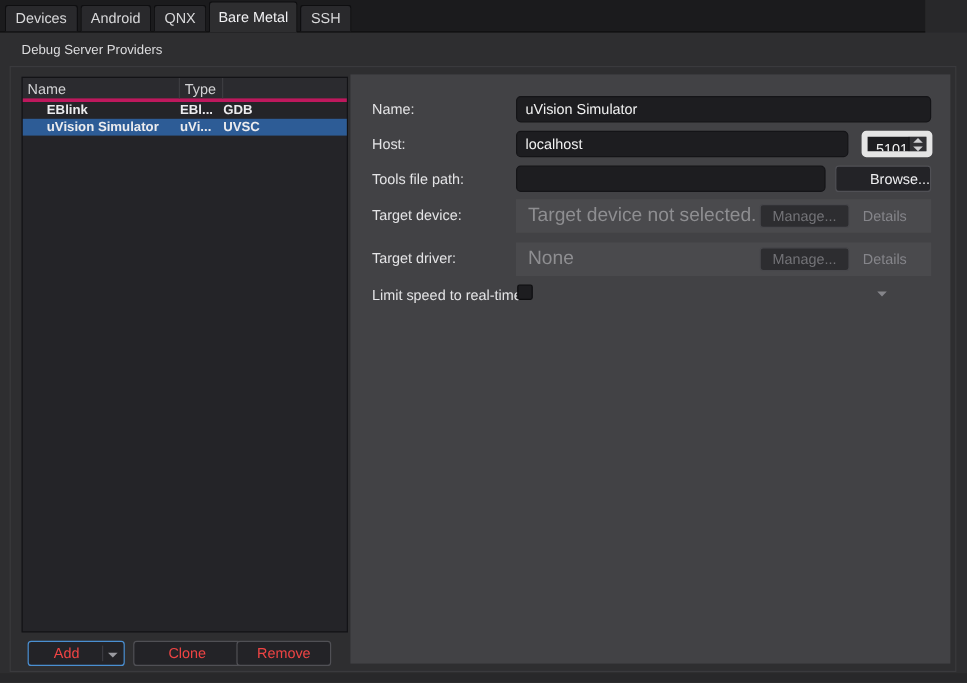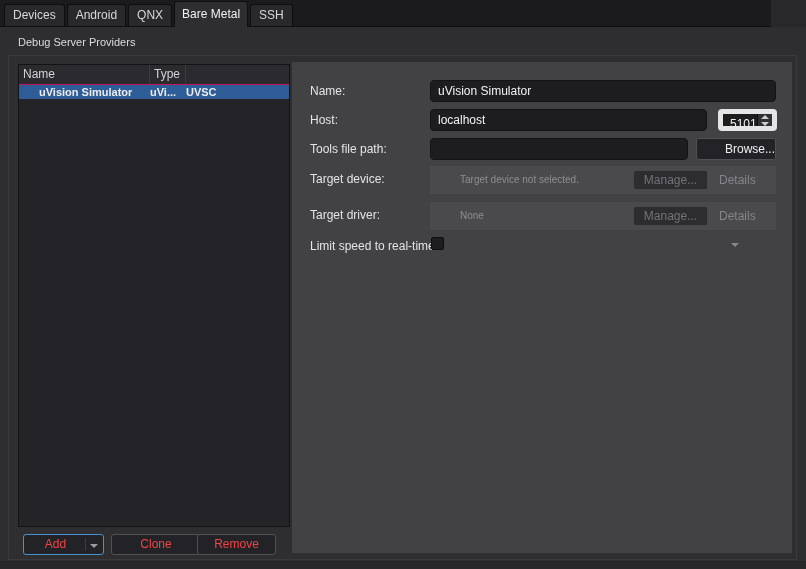--- a/index.html
+++ b/index.html
@@ -35,21 +35,21 @@
   .groupbox {
     position:absolute; left:8px; top:55px; width:789px; height:505px;
     border:1px solid #3a3a3d; background:transparent;
   }
 
   
   .tree {
     position:absolute; left:18px; top:64px; width:272px; height:463px;
     background:#242428; border:1px solid #131316;
   }
-  .tree-header { display:flex; height:20px; background:#2b2b2f; border-bottom:1px solid #be185d; }
+  .tree-header { display:flex; height:20px; background:#2b2b2f; border-bottom:3px solid #be185d; }
   .th {
     font-size:12px; color:#d2d2d4; padding:2px 0 0 4px;
     border-right:1px solid #3c3c40; overflow:hidden; white-space:nowrap;
   }
   .th-name { width:131px; }
   .th-type { width:36px; }
   .th-engine { flex:1; border-right:none; }
   .tr { display:flex; height:14px; line-height:14px; font-size:11px; font-weight:bold; color:#ececee; cursor:default; }
   .tr.selected { background:#2d5c96; }
   .td { overflow:hidden; white-space:nowrap; }
@@ -89,21 +89,21 @@
     display:flex; flex-direction:column; align-items:center; justify-content:center; gap:3px; }
   .tri-up   { width:0; height:0; border-left:4px solid transparent; border-right:4px solid transparent; border-bottom:4px solid #cfcfd2; }
   .tri-down { width:0; height:0; border-left:4px solid transparent; border-right:4px solid transparent; border-top:4px solid #cfcfd2; }
 
   .pbtn {
     position:absolute; height:22px; background:#232327; border:1px solid #505055;
     border-radius:3px; color:#f0f0f2; font-size:12px; text-align:center; line-height:20px; cursor:default;
   }
 
   .disrow { position:absolute; left:138px; width:346px; height:28px; background:#4a4a4d; }
-  .disrow .val { position:absolute; left:10px; top:0; line-height:28px; font-size:10px; color:#8e8e91;margin-left:20px; }
+  .disrow .val { position:absolute; left:10px; top:0; line-height:28px; font-size:16px; color:#8e8e91; }
   .disbtn {
     position:absolute; left:203px; top:4px; width:75px; height:20px;
     background:#2d2d30; border:1px solid #47474b; border-radius:3px;
     color:#737377; font-size:12px; text-align:center; line-height:18px;
   }
   .details { position:absolute; left:289px; top:0; height:28px; line-height:28px; font-size:12px; color:#85858a; }
   .details .chev {
     display:inline-block; margin-left:12px; width:0; height:0;
     border-left:4px solid transparent; border-right:4px solid transparent; border-top:4px solid #85858a;
     vertical-align:middle;
@@ -127,20 +127,25 @@
   <div class="tab">SSH</div>
 </div>
 
 <div class="group-title">Debug Server Providers</div>
 <div class="groupbox"></div>
 
 <div class="tree">
   <div class="tree-header">
     <div class="th th-name">Name</div>
     <div class="th th-type">Type</div>
+  </div>
+  <div class="tr">
+    <div class="td td-name">EBlink</div>
+    <div class="td td-type">EBl...</div>
+    <div class="td td-engine">GDB</div>
   </div>
   <div class="tr selected">
     <div class="td td-name">uVision Simulator</div>
     <div class="td td-type">uVi...</div>
     <div class="td td-engine">UVSC</div>
   </div>
 </div>
 
 <div class="btn" id="btn-add">
   <span>Add</span>

